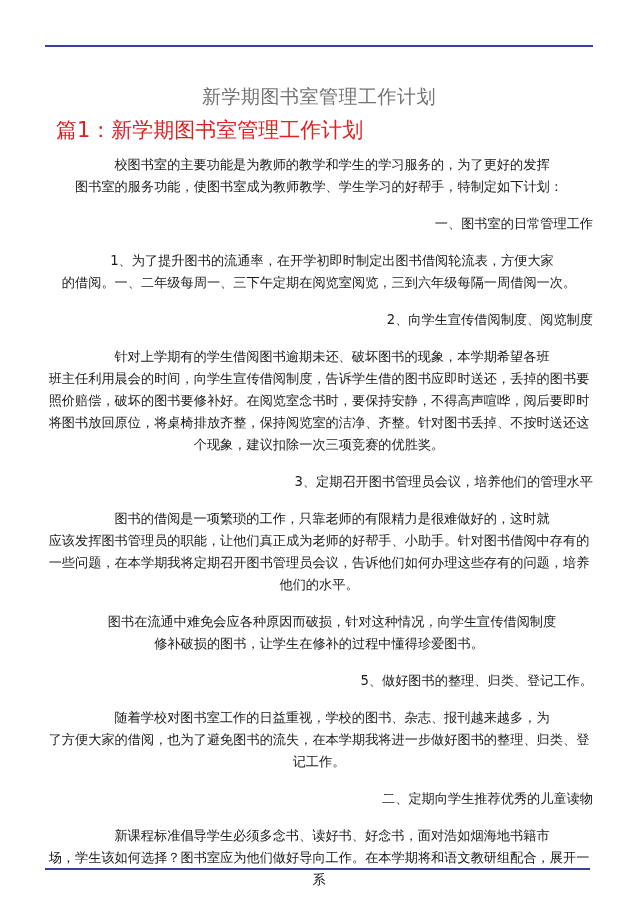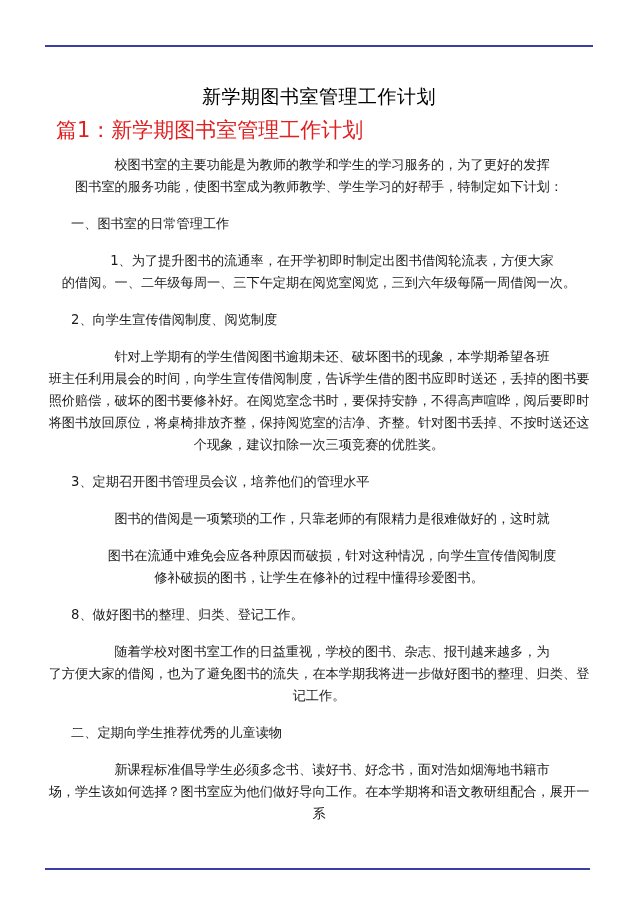--- a/index.html
+++ b/index.html
@@ -27,21 +27,21 @@
       position: absolute;
       left: 45px;
       top: 80px;
       width: 548px;
     }
     .doc-title {
       text-align: center;
       font-size: 19px;
       line-height: 32px;
       font-weight: normal;
-      color: #000000;
+      color: #737373;
       margin: 0 0 6px 0;
       letter-spacing: 0.5px;
     }
     .section-heading {
       color: #e02020;
       font-size: 21px;
       line-height: 24px;
       margin: 0 0 12px 11px;
       font-weight: normal;
     }
@@ -58,20 +58,21 @@
       white-space: nowrap;
     }
     .para .rest {
       display: block;
     }
     .subhead {
       font-size: 13.2px;
       line-height: 22px;
       margin: 0 0 15px 0;
       padding-left: 26px;
+      text-align: right;
     }
   </style>
 </head>
 <body>
 
 <div class="rule top"></div>
 
 <div class="page">
   <h1 class="doc-title">新学期图书室管理工作计划</h1>
   <h2 class="section-heading">篇1：新学期图书室管理工作计划</h2>
@@ -92,29 +93,30 @@
 
   <p class="para">
     <span class="first">针对上学期有的学生借阅图书逾期未还、破坏图书的现象，本学期希望各班</span>
     <span class="rest">班主任利用晨会的时间，向学生宣传借阅制度，告诉学生借的图书应即时送还，丢掉的图书要照价赔偿，破坏的图书要修补好。在阅览室念书时，要保持安静，不得高声喧哗，阅后要即时将图书放回原位，将桌椅排放齐整，保持阅览室的洁净、齐整。针对图书丢掉、不按时送还这个现象，建议扣除一次三项竞赛的优胜奖。</span>
   </p>
 
   <div class="subhead">3、定期召开图书管理员会议，培养他们的管理水平</div>
 
   <p class="para">
     <span class="first">图书的借阅是一项繁琐的工作，只靠老师的有限精力是很难做好的，这时就</span>
+    <span class="rest">应该发挥图书管理员的职能，让他们真正成为老师的好帮手、小助手。针对图书借阅中存有的一些问题，在本学期我将定期召开图书管理员会议，告诉他们如何办理这些存有的问题，培养他们的水平。</span>
   </p>
 
 
   <p class="para">
     <span class="first">图书在流通中难免会应各种原因而破损，针对这种情况，向学生宣传借阅制度</span>
     <span class="rest">修补破损的图书，让学生在修补的过程中懂得珍爱图书。</span>
   </p>
 
-  <div class="subhead">8、做好图书的整理、归类、登记工作。</div>
+  <div class="subhead">5、做好图书的整理、归类、登记工作。</div>
 
   <p class="para">
     <span class="first">随着学校对图书室工作的日益重视，学校的图书、杂志、报刊越来越多，为</span>
     <span class="rest">了方便大家的借阅，也为了避免图书的流失，在本学期我将进一步做好图书的整理、归类、登记工作。</span>
   </p>
 
   <div class="subhead">二、定期向学生推荐优秀的儿童读物</div>
 
   <p class="para">
     <span class="first">新课程标准倡导学生必须多念书、读好书、好念书，面对浩如烟海地书籍市</span>

